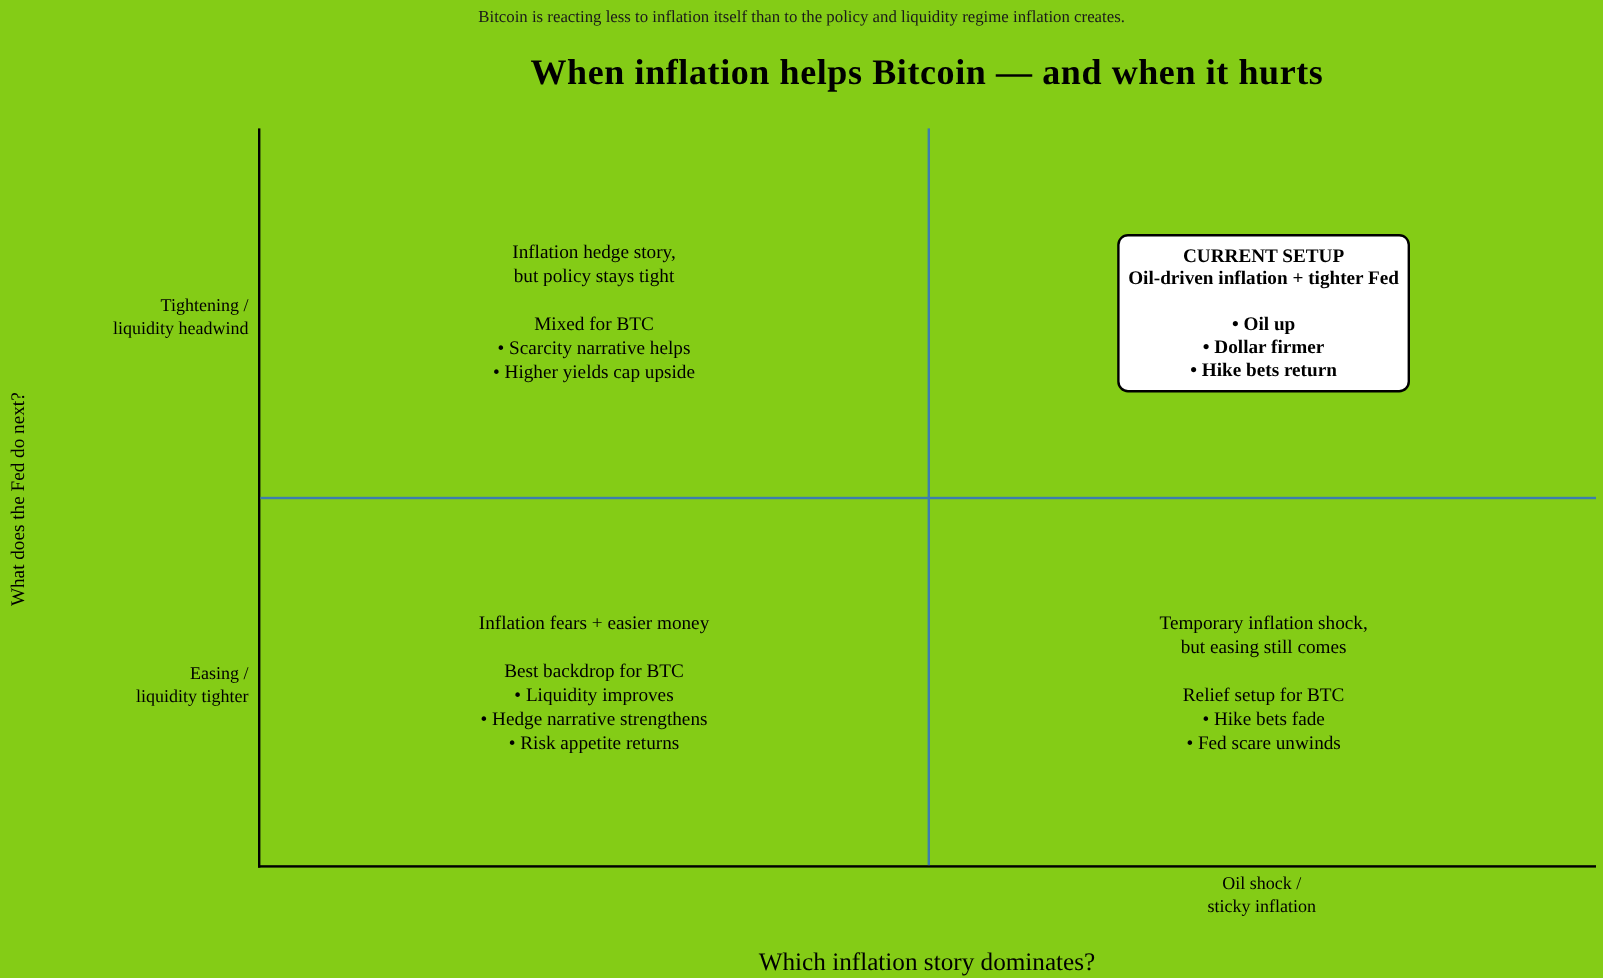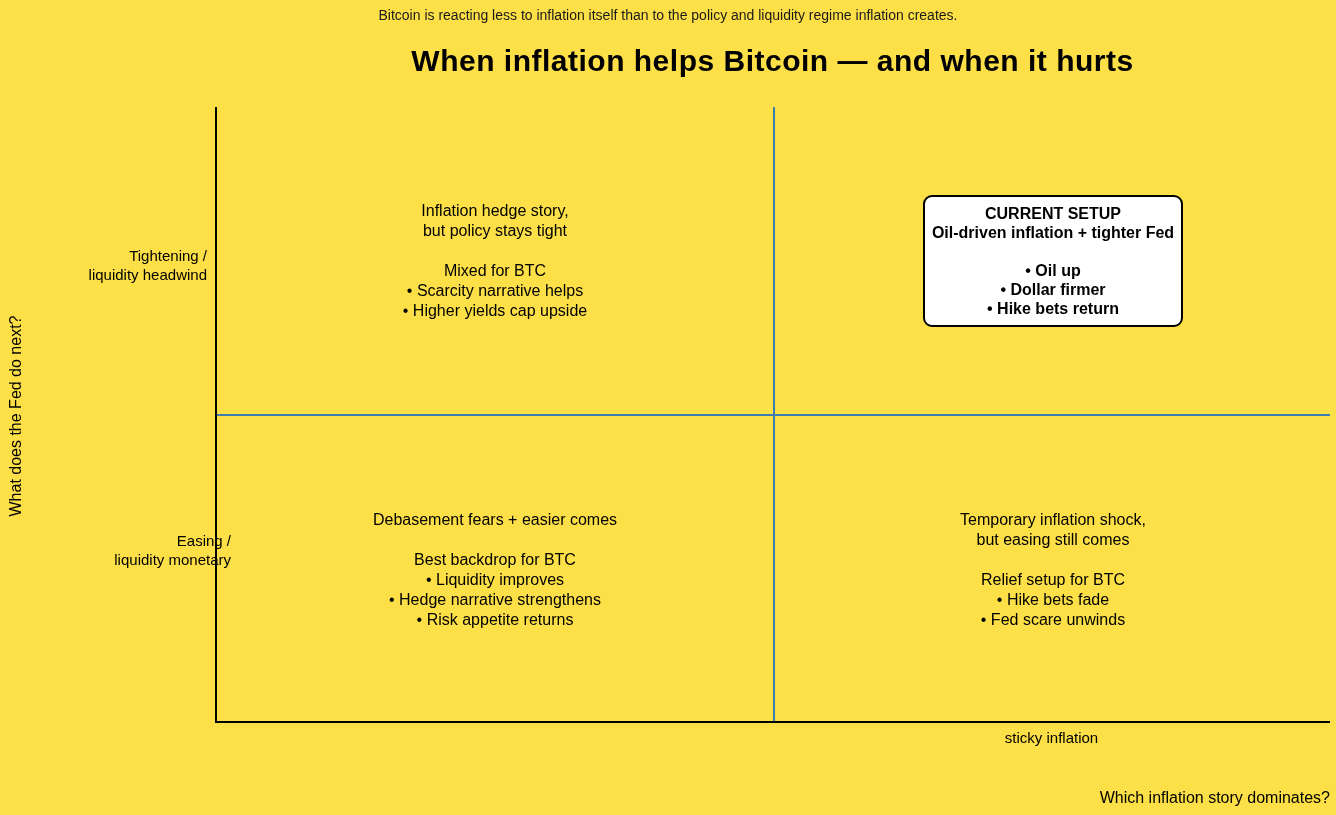--- a/index.html
+++ b/index.html
@@ -4,22 +4,22 @@
 <style>
   html, body {
     margin: 0;
     padding: 0;
     background: #ffffff;
   }
   .page {
     position: relative;
     width: 1336px;
     height: 815px;
-    background: #fde047;
-    font-family: Liberation Sans, sans-serif;
+    background: #84cc16;
+    font-family: Liberation Serif, serif;
     color: #000000;
     overflow: hidden;
   }
 
   
   .fig-subtitle {
     position: absolute;
     top: 7px;
     left: 0;
     width: 1336px;
@@ -112,59 +112,59 @@
   }
   .ytick {
     position: absolute;
     left: 0;
     width: 207px;
     text-align: right;
     font-size: 15px;
     line-height: 19px;
   }
   .ytick-top { top: 246px; }
-  .ytick-bottom { top: 531px; padding-left: 24px; }
+  .ytick-bottom { top: 553px; }
 
   .xtick {
     position: absolute;
     top: 728px;
     width: 557px;
     text-align: center;
     font-size: 15px;
     line-height: 19px;
   }
   .xtick-left { left: 215px; }
   .xtick-right { left: 773px; }
 
   .xlabel {
     position: absolute;
     top: 789px;
     left: 215px;
     width: 1115px;
-    text-align: right;
-    font-size: 16px;
+    text-align: center;
+    font-size: 21px;
   }
 </style>
 </head>
 <body>
 
 <div class="page">
 
   <div class="fig-subtitle">Bitcoin is reacting less to inflation itself than to the policy and liquidity regime inflation creates.</div>
   <div class="fig-title">When inflation helps Bitcoin — and when it hurts</div>
 
   <div class="ylabel">What does the Fed do next?</div>
 
   <div class="ytick ytick-top">
     <div>Tightening /</div>
     <div>liquidity headwind</div>
   </div>
   <div class="ytick ytick-bottom">
     <div>Easing /</div>
-    <div>liquidity monetary</div>
+    <div>liquidity tighter</div>
   </div>
 
   <div class="plot">
     <div class="vline"></div>
     <div class="hline"></div>
 
     <div class="quad q-tl">
       <div class="qtext">
         <div>Inflation hedge story,</div>
         <div>but policy stays tight</div>
@@ -183,21 +183,21 @@
         <div class="box-body">
           <div>• Oil up</div>
           <div>• Dollar firmer</div>
           <div>• Hike bets return</div>
         </div>
       </div>
     </div>
 
     <div class="quad q-bl">
       <div class="qtext">
-        <div>Debasement fears + easier comes</div>
+        <div>Inflation fears + easier money</div>
         <div class="qbody">
           <div>Best backdrop for BTC</div>
           <div>• Liquidity improves</div>
           <div>• Hedge narrative strengthens</div>
           <div>• Risk appetite returns</div>
         </div>
       </div>
     </div>
 
     <div class="quad q-br">
@@ -207,18 +207,19 @@
         <div class="qbody">
           <div>Relief setup for BTC</div>
           <div>• Hike bets fade</div>
           <div>• Fed scare unwinds</div>
         </div>
       </div>
     </div>
   </div>
 
   <div class="xtick xtick-right">
+    <div>Oil shock /</div>
     <div>sticky inflation</div>
   </div>
 
   <div class="xlabel">Which inflation story dominates?</div>
 
 </div>
 
 </body></html>

